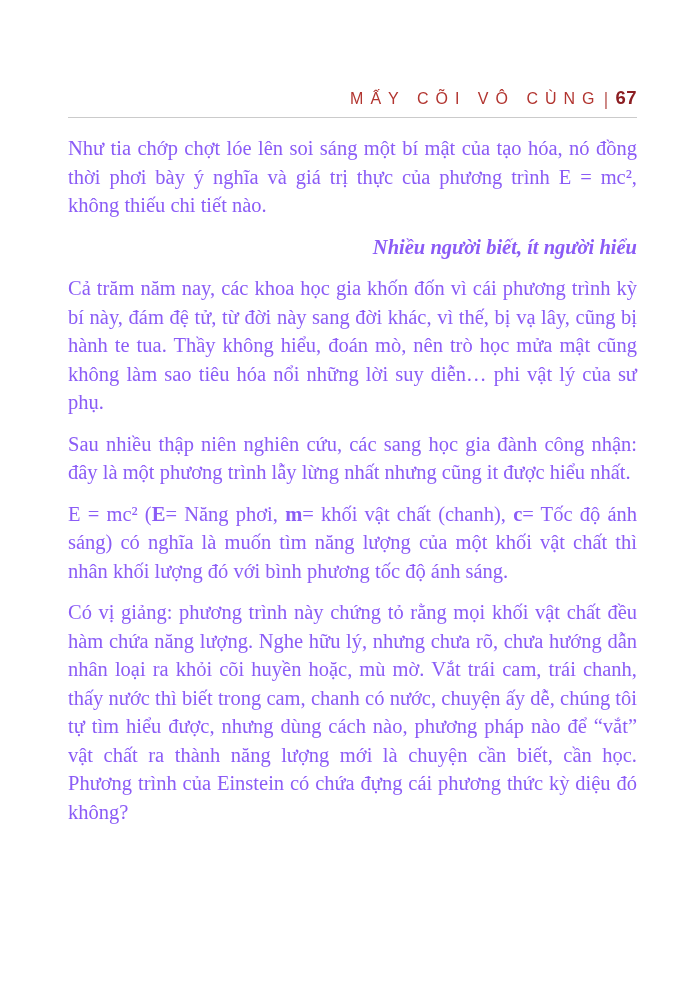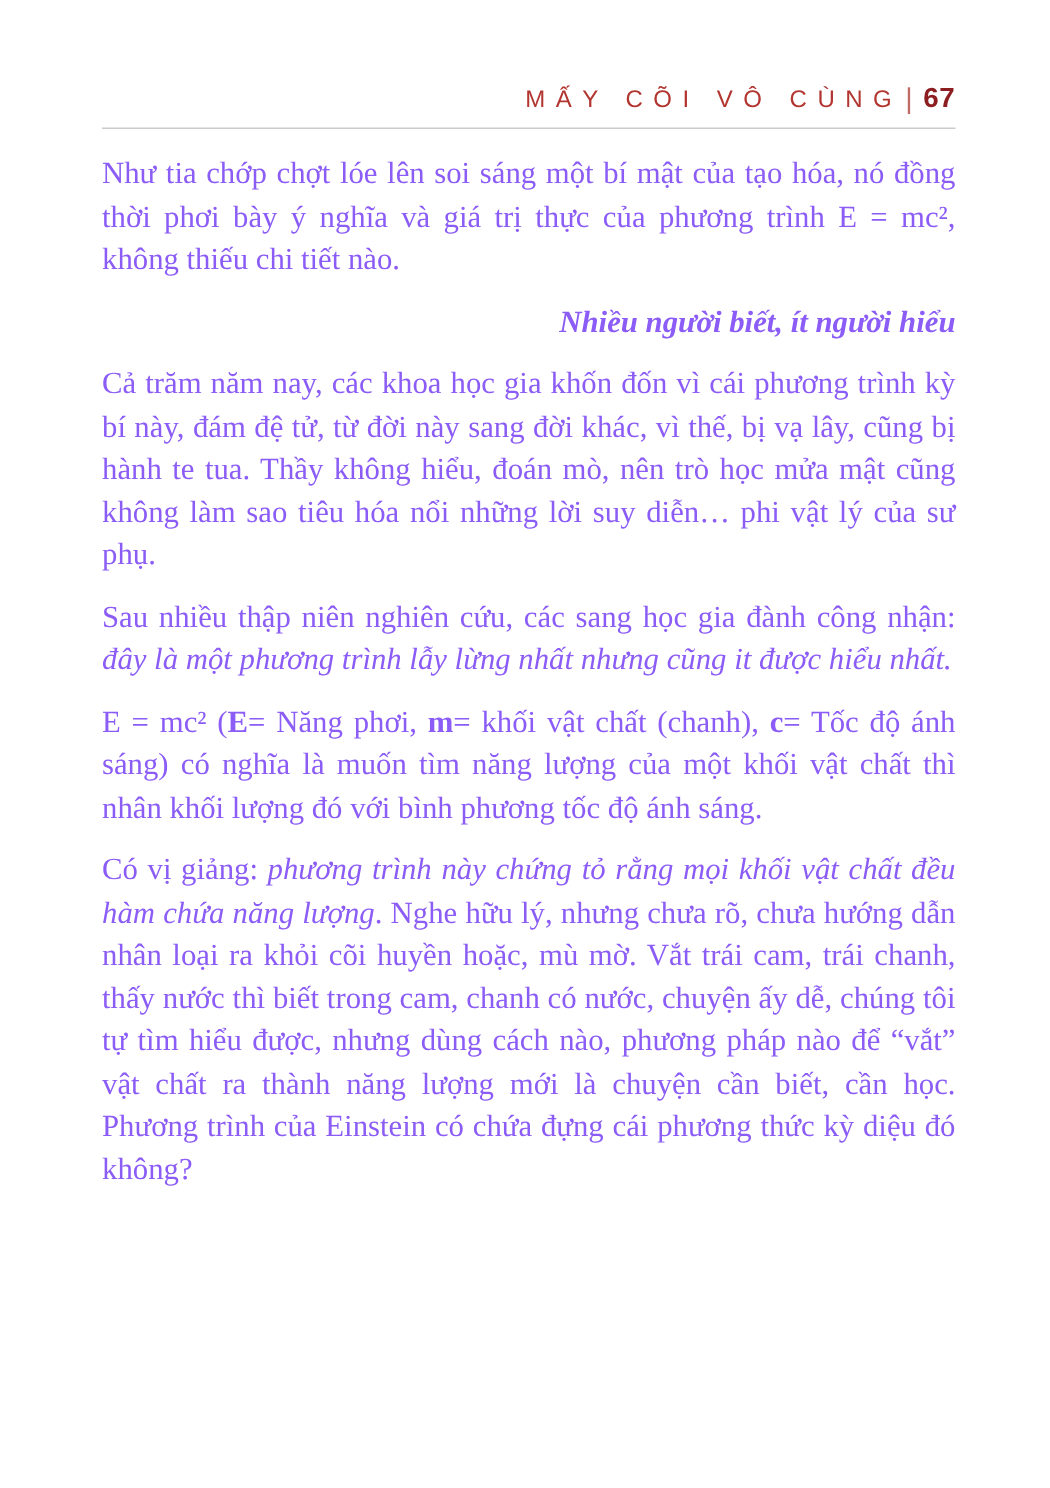--- a/index.html
+++ b/index.html
@@ -14,20 +14,21 @@
     box-sizing: border-box;
     background: #ffffff;
     padding: 54px 63px 30px 68px;
     overflow: hidden;
   }
   .header-line {
     text-align: right;
     font-family: "Liberation Sans", sans-serif;
     white-space: nowrap;
     line-height: 22px;
+    margin-top: 33px;
   }
   .chapter-title {
     font-size: 16px;
     letter-spacing: 7px;
     font-weight: 500;
   }
   .header-separator {
     font-size: 19px;
     font-weight: 300;
     margin: 0 7px 0 2px;
@@ -55,21 +56,21 @@
     margin: 0 0 13px 0;
   }
   .section-heading {
     font-size: 20.5px;
     line-height: 28.5px;
     font-style: italic;
     font-weight: bold;
     margin: 0 0 13px 0;
     text-align: right;
   }
-  .run-italic { font-style: italic; }
+  .run-italic { }
   .run-bold { font-weight: bold; }
 </style>
 </head>
 <body>
 
 <div class="page">
   <header>
     <div class="header-line">
       <span class="chapter-title" style="color: rgb(178, 53, 48);">MẤY CÕI VÔ CÙNG</span><span class="header-separator" style="color: rgb(192, 105, 101);">|</span><span class="page-number" style="color: rgb(140, 30, 34);">67</span>
     </div>

